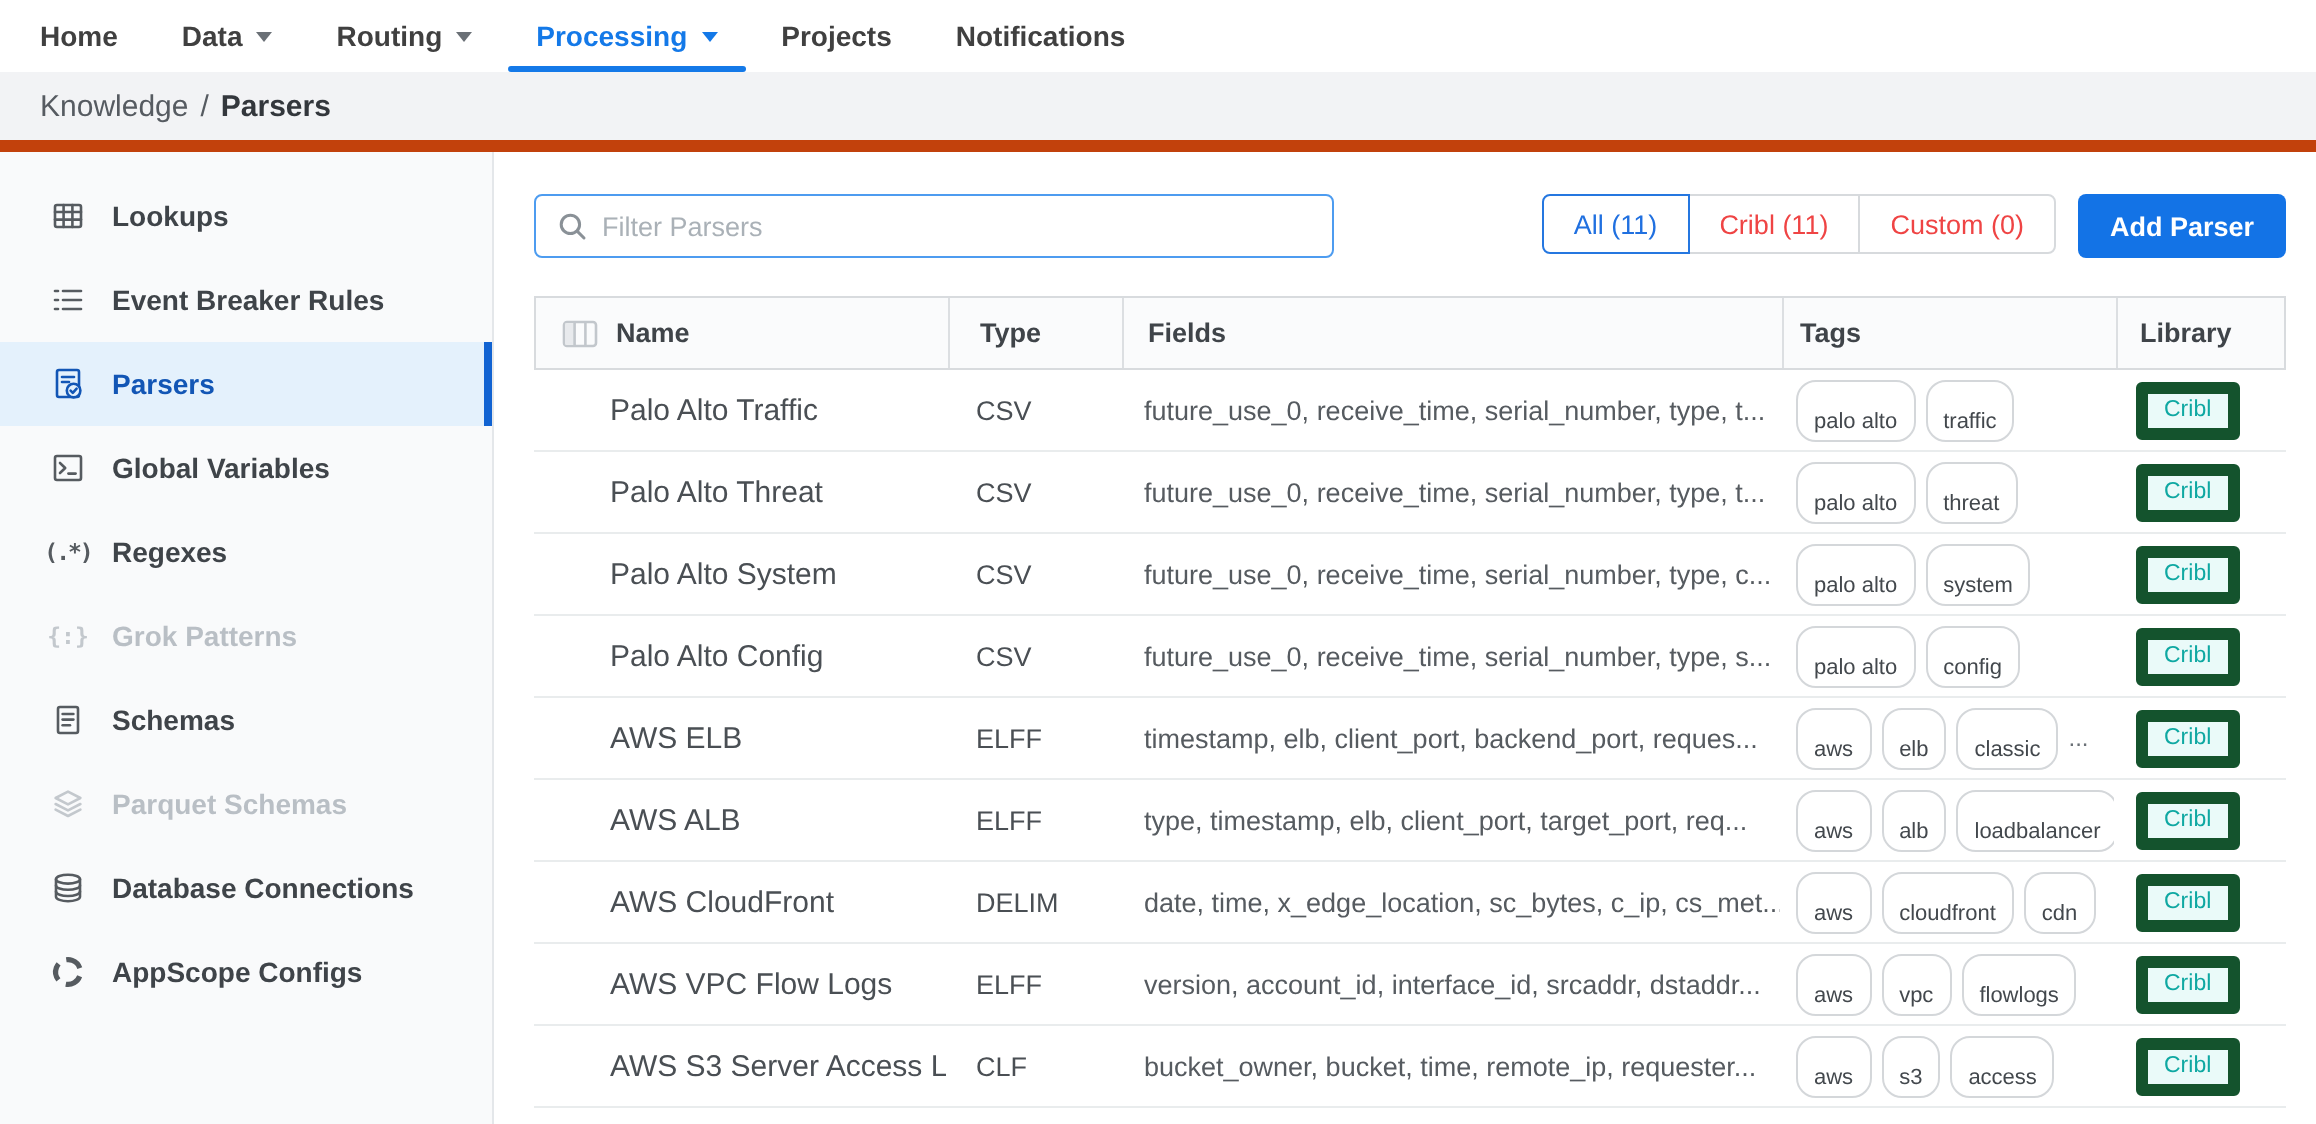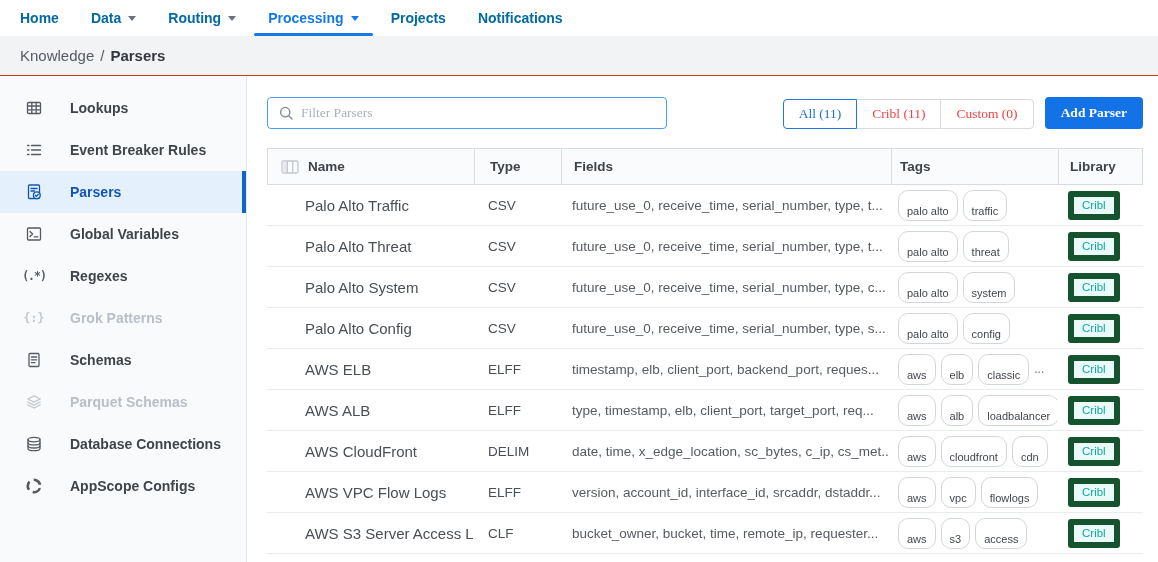--- a/index.html
+++ b/index.html
@@ -2,54 +2,54 @@
 <html><head>
 <meta charset="utf-8">
 <style>
   * { margin:0; padding:0; box-sizing:border-box; }
   html,body { width:1158px; height:562px; overflow:hidden; background:#fff;
     font-family:"Liberation Sans","DejaVu Sans",sans-serif; }
 
   
   .topnav { height:36px; background:#fff; display:flex; align-items:stretch; padding-left:4px; }
   .nav-item { display:flex; align-items:center; padding:0 16px; position:relative;
-    font-size:14px; font-weight:600; color:#0369a1; cursor:pointer; }
+    font-size:14px; font-weight:600; color:#404040; cursor:pointer; }
   .nav-item .nav-caret { display:inline-block; width:0; height:0; margin-left:7px;
     border-left:4px solid transparent; border-right:4px solid transparent;
     border-top:5px solid #6a7076; }
   .nav-item.active { color:#1479e8; }
   .nav-item.active .nav-caret { border-top-color:#1479e8; }
   .nav-item.active::after { content:""; position:absolute; left:2px; right:2px; bottom:0;
     height:3px; background:#1479e8; border-radius:2px; }
 
   
-  .crumbbar { height:40px; background:#f2f3f5; border-bottom:1px solid #c2410c;
+  .crumbbar { height:40px; background:#f2f3f5; border-bottom:6px solid #c2410c;
     display:flex; align-items:center; padding-left:20px; font-size:15px; color:#565b61; }
   .crumbbar .crumb-sep { margin:0 6px; color:#565b61; }
   .crumbbar .crumb-page { color:#33373c; font-weight:600; }
 
   
   .layout { display:flex; height:486px; }
   .sidebar { width:247px; background:#f9fafb; border-right:1px solid #e4e7ea; padding-top:11px; }
-  .side-item { height:42px; display:flex; align-items:center; gap:26px; padding-left:24px;
+  .side-item { height:42px; display:flex; align-items:center; gap:12px; padding-left:24px;
     font-size:14px; font-weight:600; color:#3f4449; cursor:pointer; position:relative; }
   .side-icon { width:20px; height:18px; display:flex; align-items:center; justify-content:center;
     color:#565b60; flex:0 0 20px; }
   .side-item.active { background:#e4f1fc; color:#1256b5; }
   .side-item.active .side-icon { color:#1256b5; }
   .side-item.active::after { content:""; position:absolute; right:0; top:0; bottom:0;
     width:4px; background:#1163d2; }
   .side-item.disabled { color:#b9bfc5; cursor:default; }
   .side-item.disabled .side-icon { color:#c3c8cd; }
   .glyph-icon { font-family:"DejaVu Sans Mono","Liberation Mono",monospace; font-size:11.5px;
     font-weight:700; letter-spacing:-1px; }
 
   
   .main { flex:1; padding:21px 15px 0 20px; background:#fff; }
-  .toolbar { display:flex; align-items:flex-end; height:32px;font-family:Liberation Serif, serif; }
+  .toolbar { display:flex; align-items:flex-start; height:32px; }
   .filterbox { width:400px; height:32px; border:1px solid #4d9cf0; border-radius:4px;
     background:#fff; display:flex; align-items:center; padding:0 10px; gap:7px; }
   .filterbox input { border:none; outline:none; flex:1; font-size:13.5px; color:#33373c;
     font-family:inherit; background:transparent; }
   .filterbox input::placeholder { color:#aab1b7; }
   .tabs { display:flex; margin-left:auto; height:30px; }
   .tab { padding:0 15px; display:flex; align-items:center; font-size:13.5px; color:#ef4444;
     background:#fff; border:1px solid #d7dadd; margin-left:-1px; cursor:pointer; position:relative; }
   .tab:first-child { border-radius:4px 0 0 4px; margin-left:0; }
   .tab:last-child { border-radius:0 4px 4px 0; }

